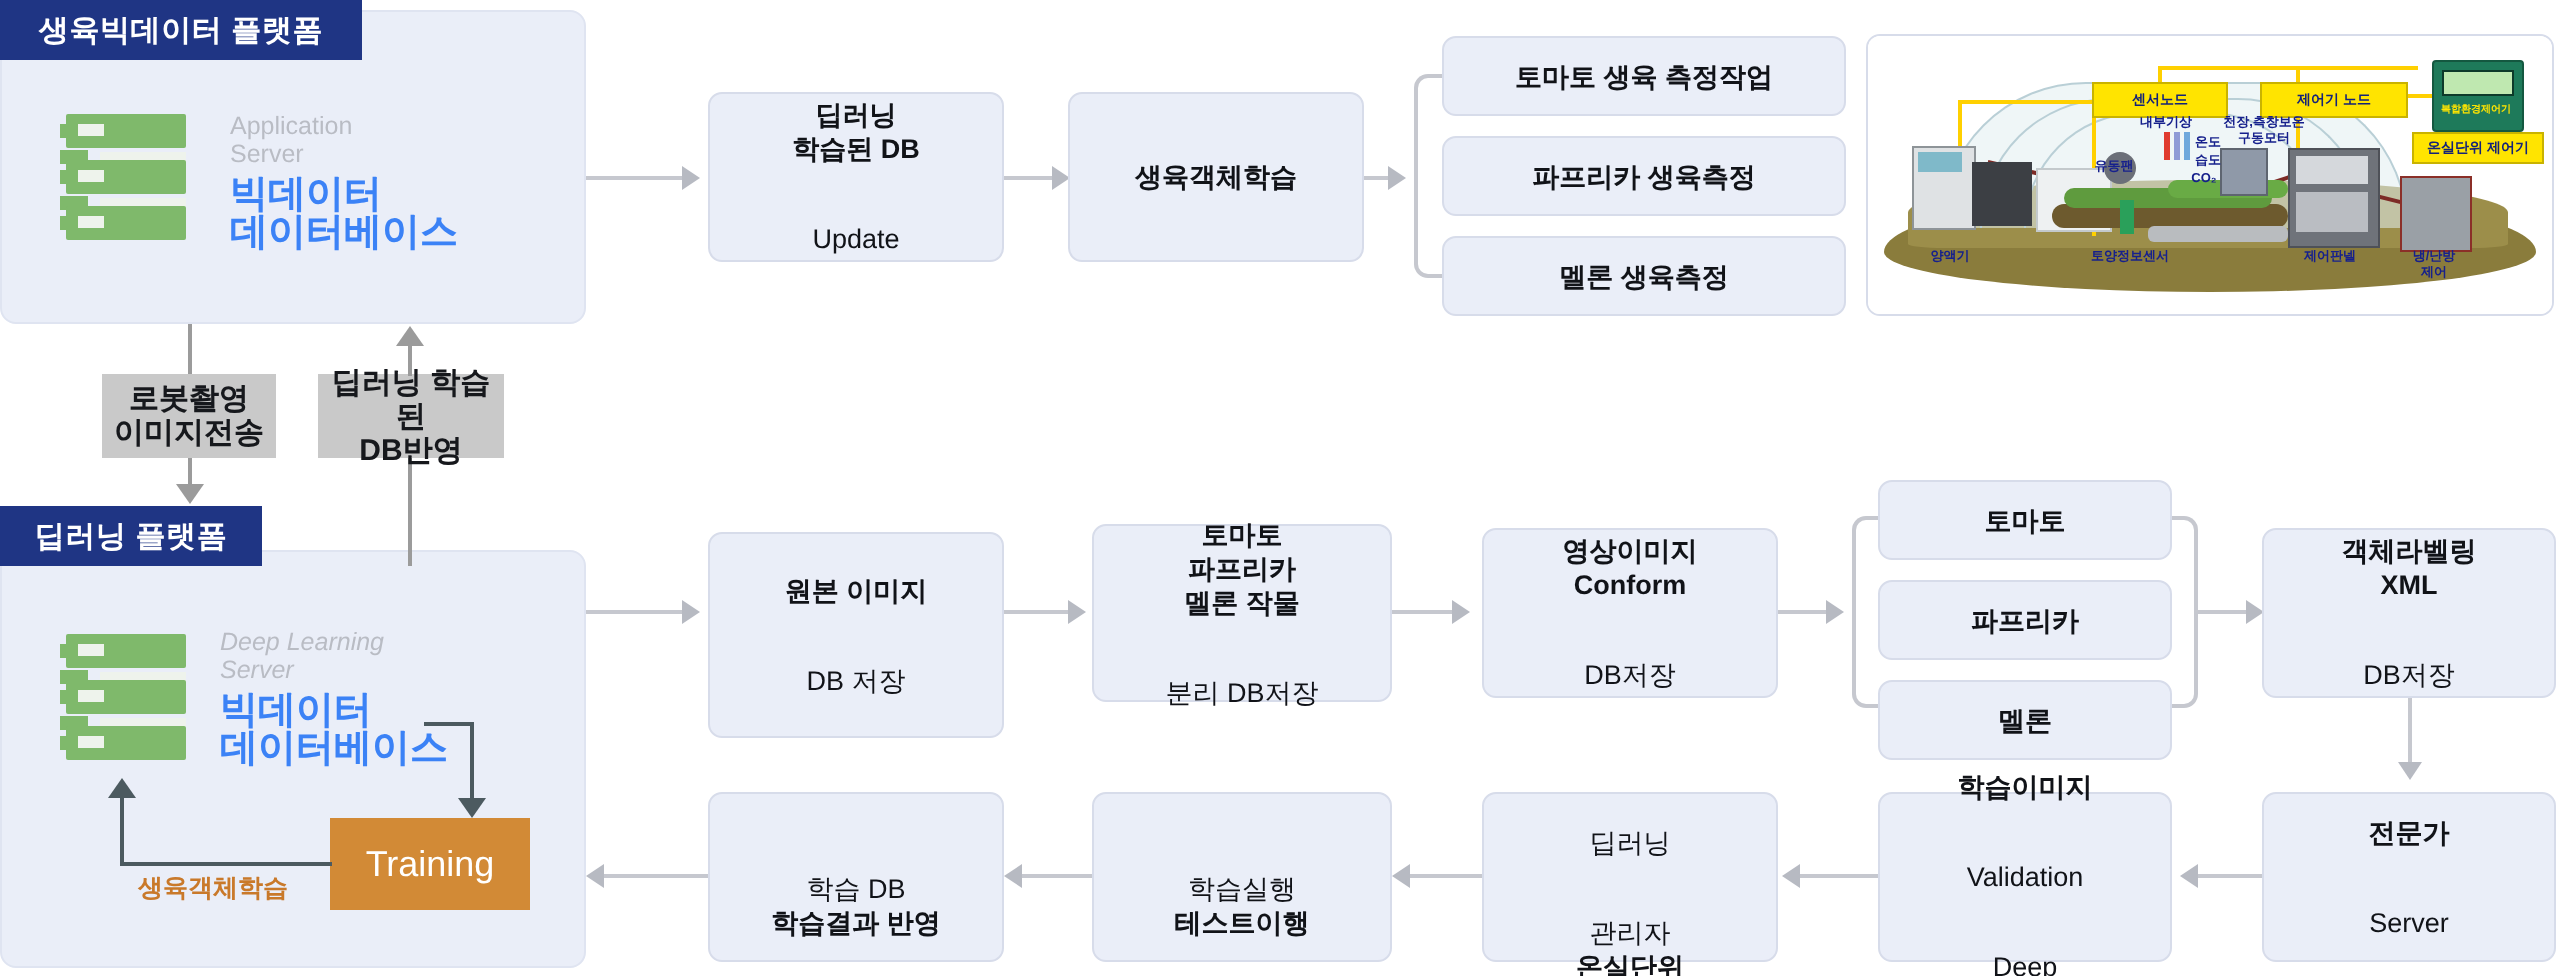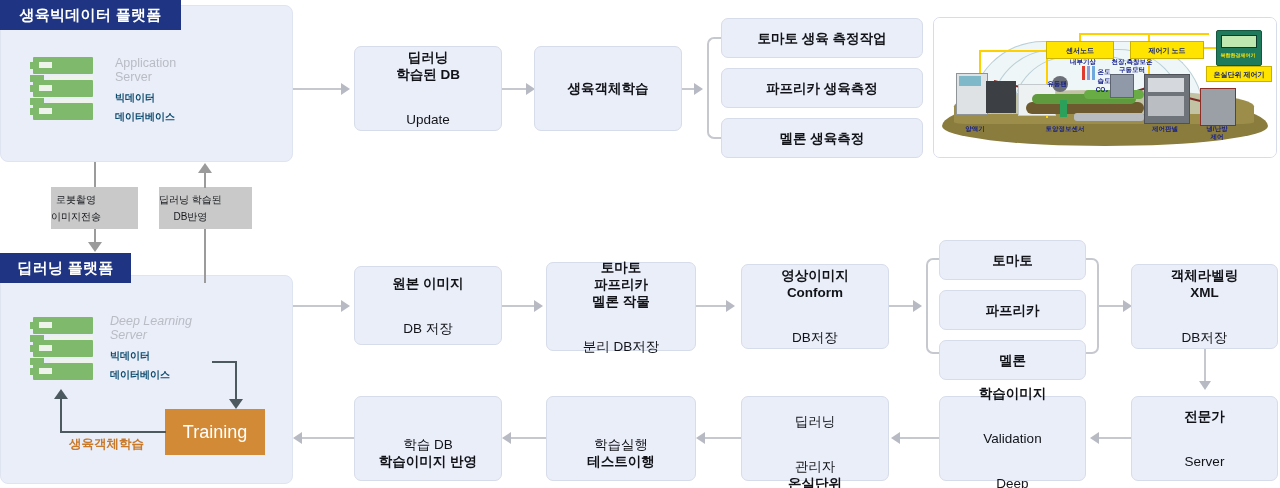--- a/index.html
+++ b/index.html
@@ -26,39 +26,39 @@
   .srv-row{position:absolute;background:#7fb96b;border-radius:1px;}
   .srv-led{position:absolute;background:#eef3ec;}
   .srv-bar{position:absolute;background:#eef3ec;}
   .srv-tab{position:absolute;background:#7fb96b;}
 
   .srv-caption-en{
     color:#b9bcc4;font-size:12.5px;line-height:14px;font-weight:normal;
     white-space:pre-line;
   }
   .srv-caption-ko{
-    color:#0c4a6e;font-size:10px;line-height:19px;font-weight:bold;
+    color:#3b82f6;font-size:19px;line-height:19px;font-weight:bold;
     white-space:pre-line;
   }
 
   
   .box{
     background:#eaeef8;border:1px solid #d7dcea;border-radius:7px;
     display:flex;align-items:center;justify-content:center;text-align:center;
     color:#111318;line-height:17px;
   }
   .box .l{display:block;}
   .b{font-weight:bold;font-size:13.5px;}
   .n{font-weight:normal;font-size:13.5px;margin-top:28px;}
 
   
   .chip{
     background:#c9c9c9;color:#16181c;
-    font-size:10px;font-weight:normal;line-height:17px;
-    display:flex;align-items:center;justify-content:flex-start;text-align:center;
+    font-size:15px;font-weight:bold;line-height:17px;
+    display:flex;align-items:center;justify-content:center;text-align:center;
   }
 
   
   .training{
     background:#d28a36;color:#ffffff;
     font-size:18px;line-height:20px;
     display:flex;align-items:center;justify-content:center;
   }
   .loop-label{color:#c9792a;font-size:12.5px;font-weight:bold;}
 
@@ -321,21 +321,21 @@
     <div class="ghtxt" style="left:100px;top:107px;width:62px;">토양정보센서</div>
     <div class="ghtxt" style="left:206px;top:107px;width:50px;">제어판넬</div>
     <div class="ghtxt" style="left:260px;top:107px;width:46px;">냉/난방
 제어</div>
   </div>
 </div>
 
 <div class="abs ln-h" style="left:293px;top:305px;width:49px;"></div>
 <div class="abs arw arw-r" style="left:341px;top:300px;"></div>
 
-<div class="abs box" style="left:354px;top:266px;width:148px;height:79px;">
+<div class="abs box" style="left:354px;top:266px;width:148px;height:103px;">
   <div>
     <span class="l b">원본 이미지</span>
     <span class="l n">DB 저장</span>
   </div>
 </div>
 
 <div class="abs ln-h" style="left:502px;top:305px;width:34px;"></div>
 <div class="abs arw arw-r" style="left:534px;top:300px;"></div>
 
 <div class="abs box" style="left:546px;top:262px;width:150px;height:89px;">
@@ -432,18 +432,18 @@
     <span class="l b">테스트이행</span>
   </div>
 </div>
 
 <div class="abs ln-h" style="left:509px;top:437px;width:37px;"></div>
 <div class="abs arw arw-l" style="left:502px;top:432px;"></div>
 
 <div class="abs box" style="left:354px;top:396px;width:148px;height:85px;">
   <div>
     <span class="l n">학습 DB</span>
-    <span class="l b">학습이미지 반영</span>
+    <span class="l b">학습결과 반영</span>
   </div>
 </div>
 
 <div class="abs ln-h" style="left:300px;top:437px;width:54px;"></div>
 <div class="abs arw arw-l" style="left:293px;top:432px;"></div>
 
 </body></html>

